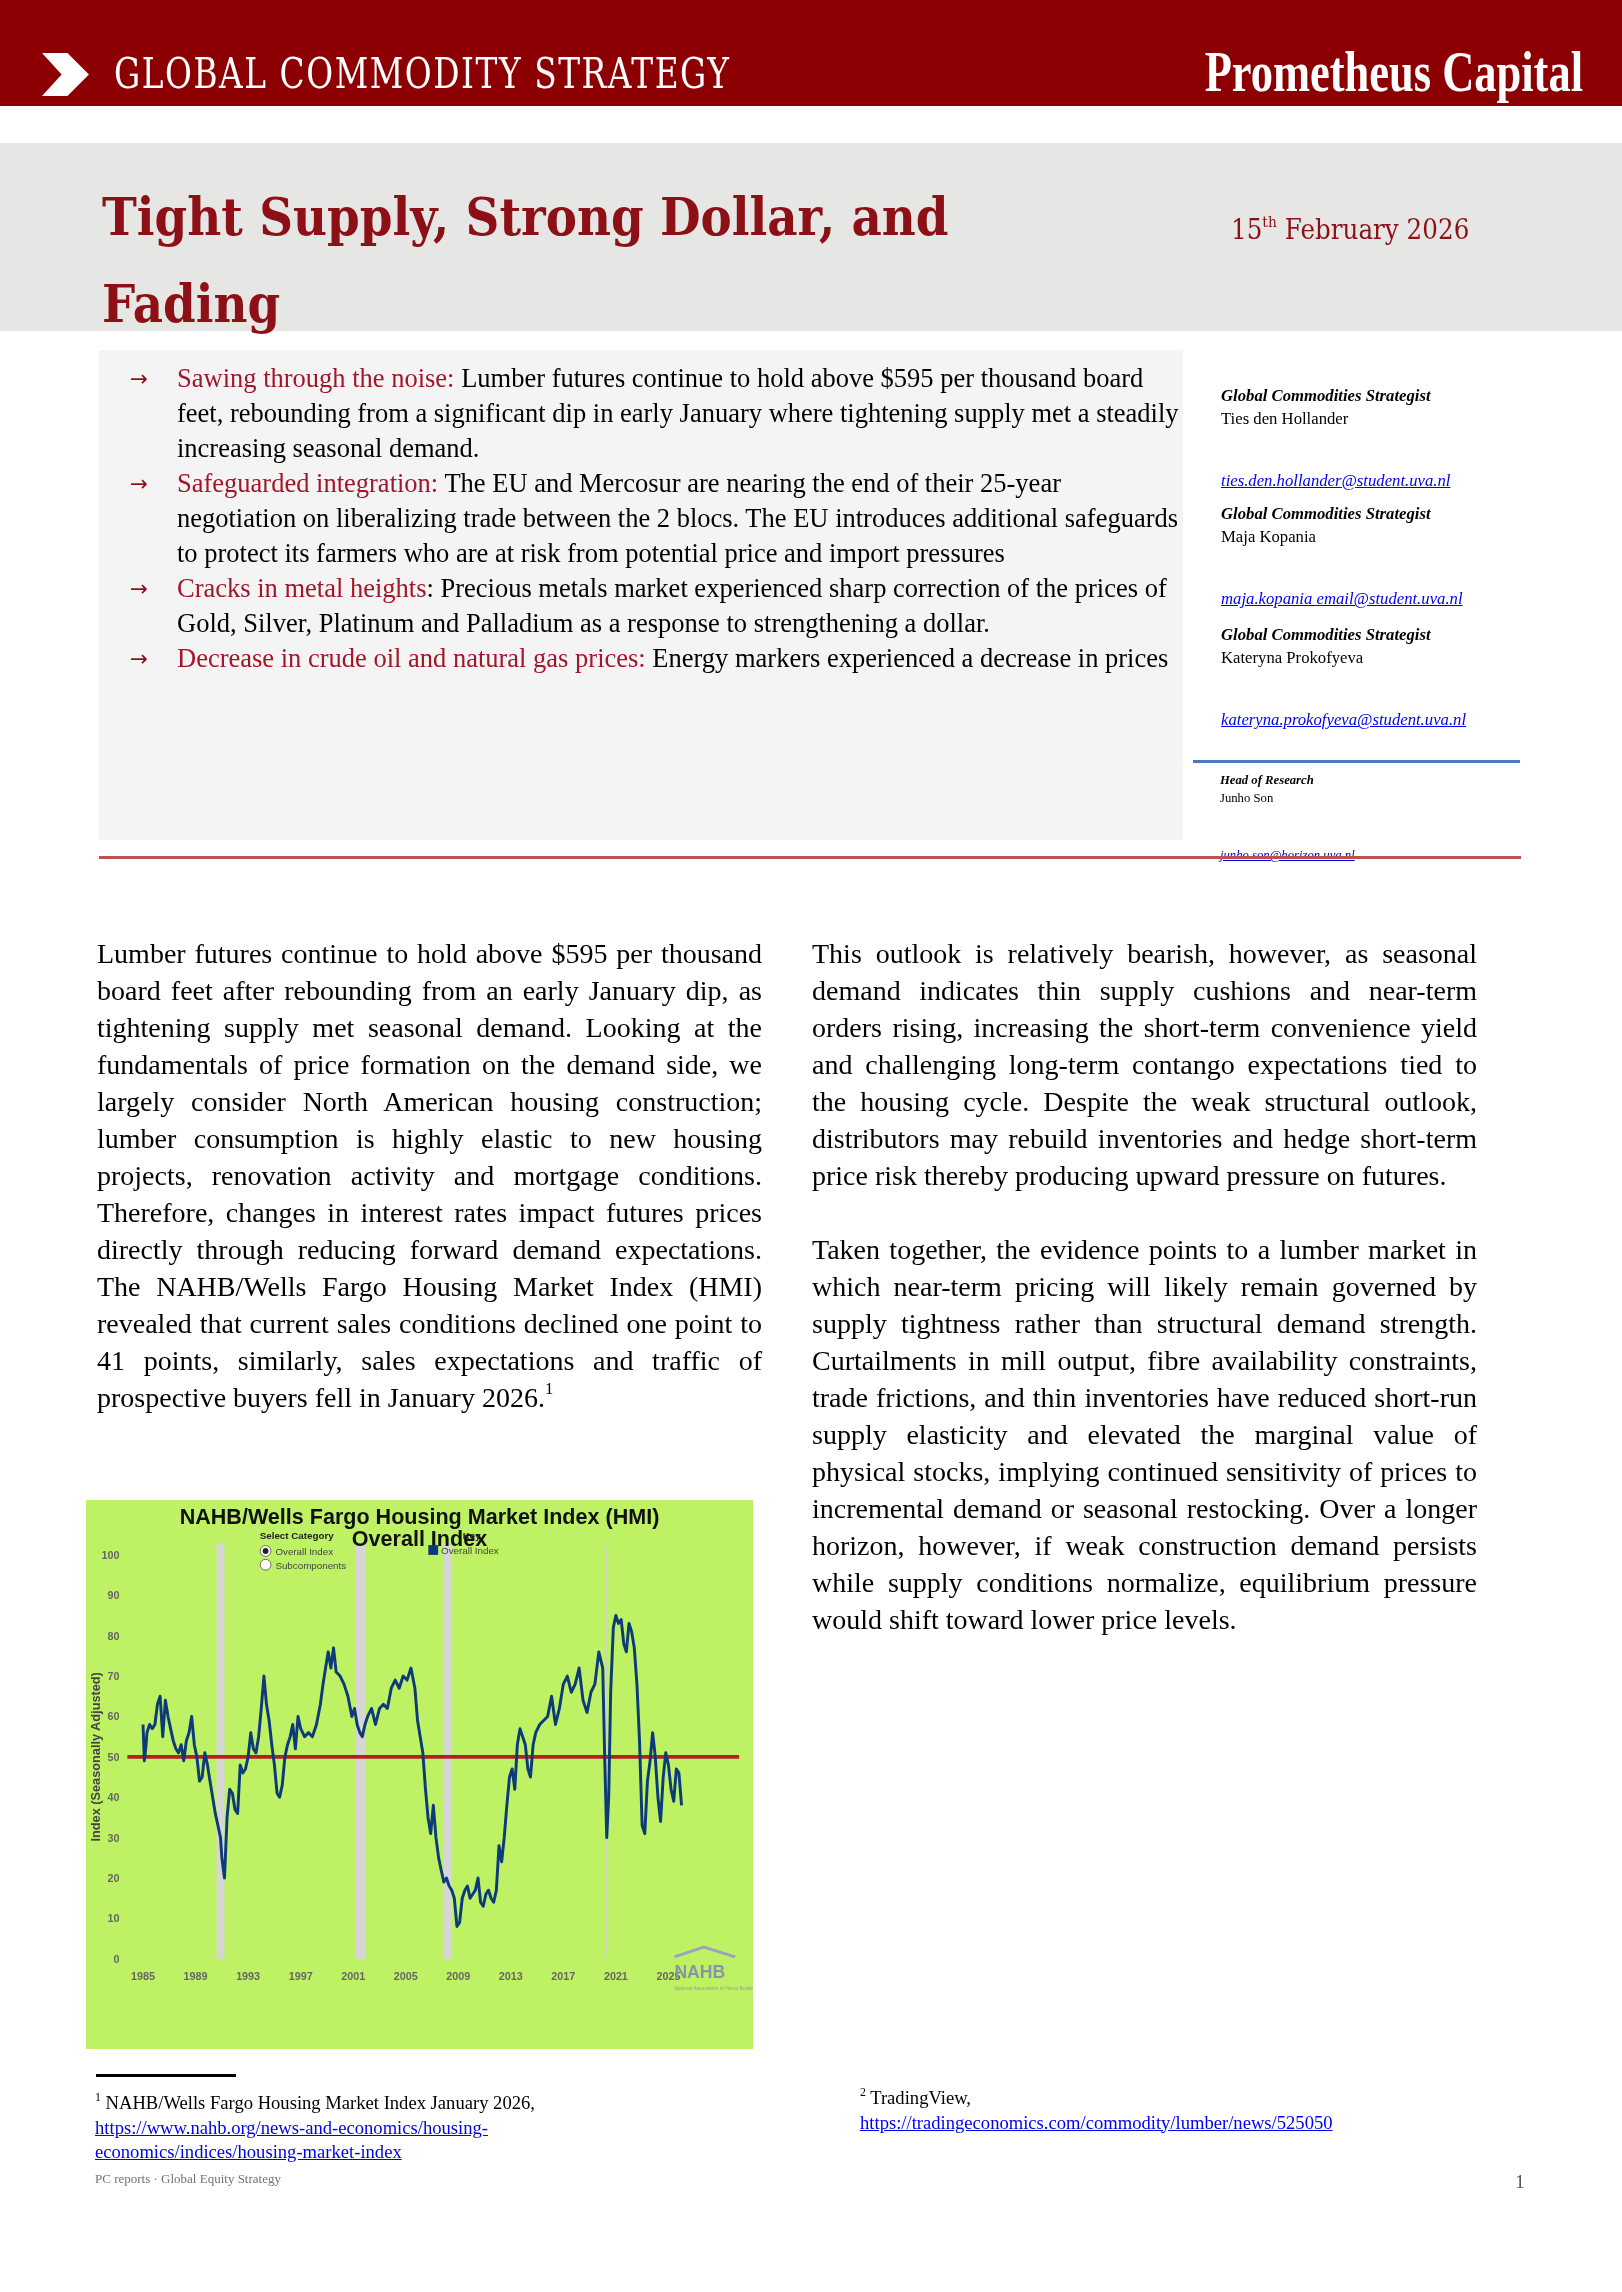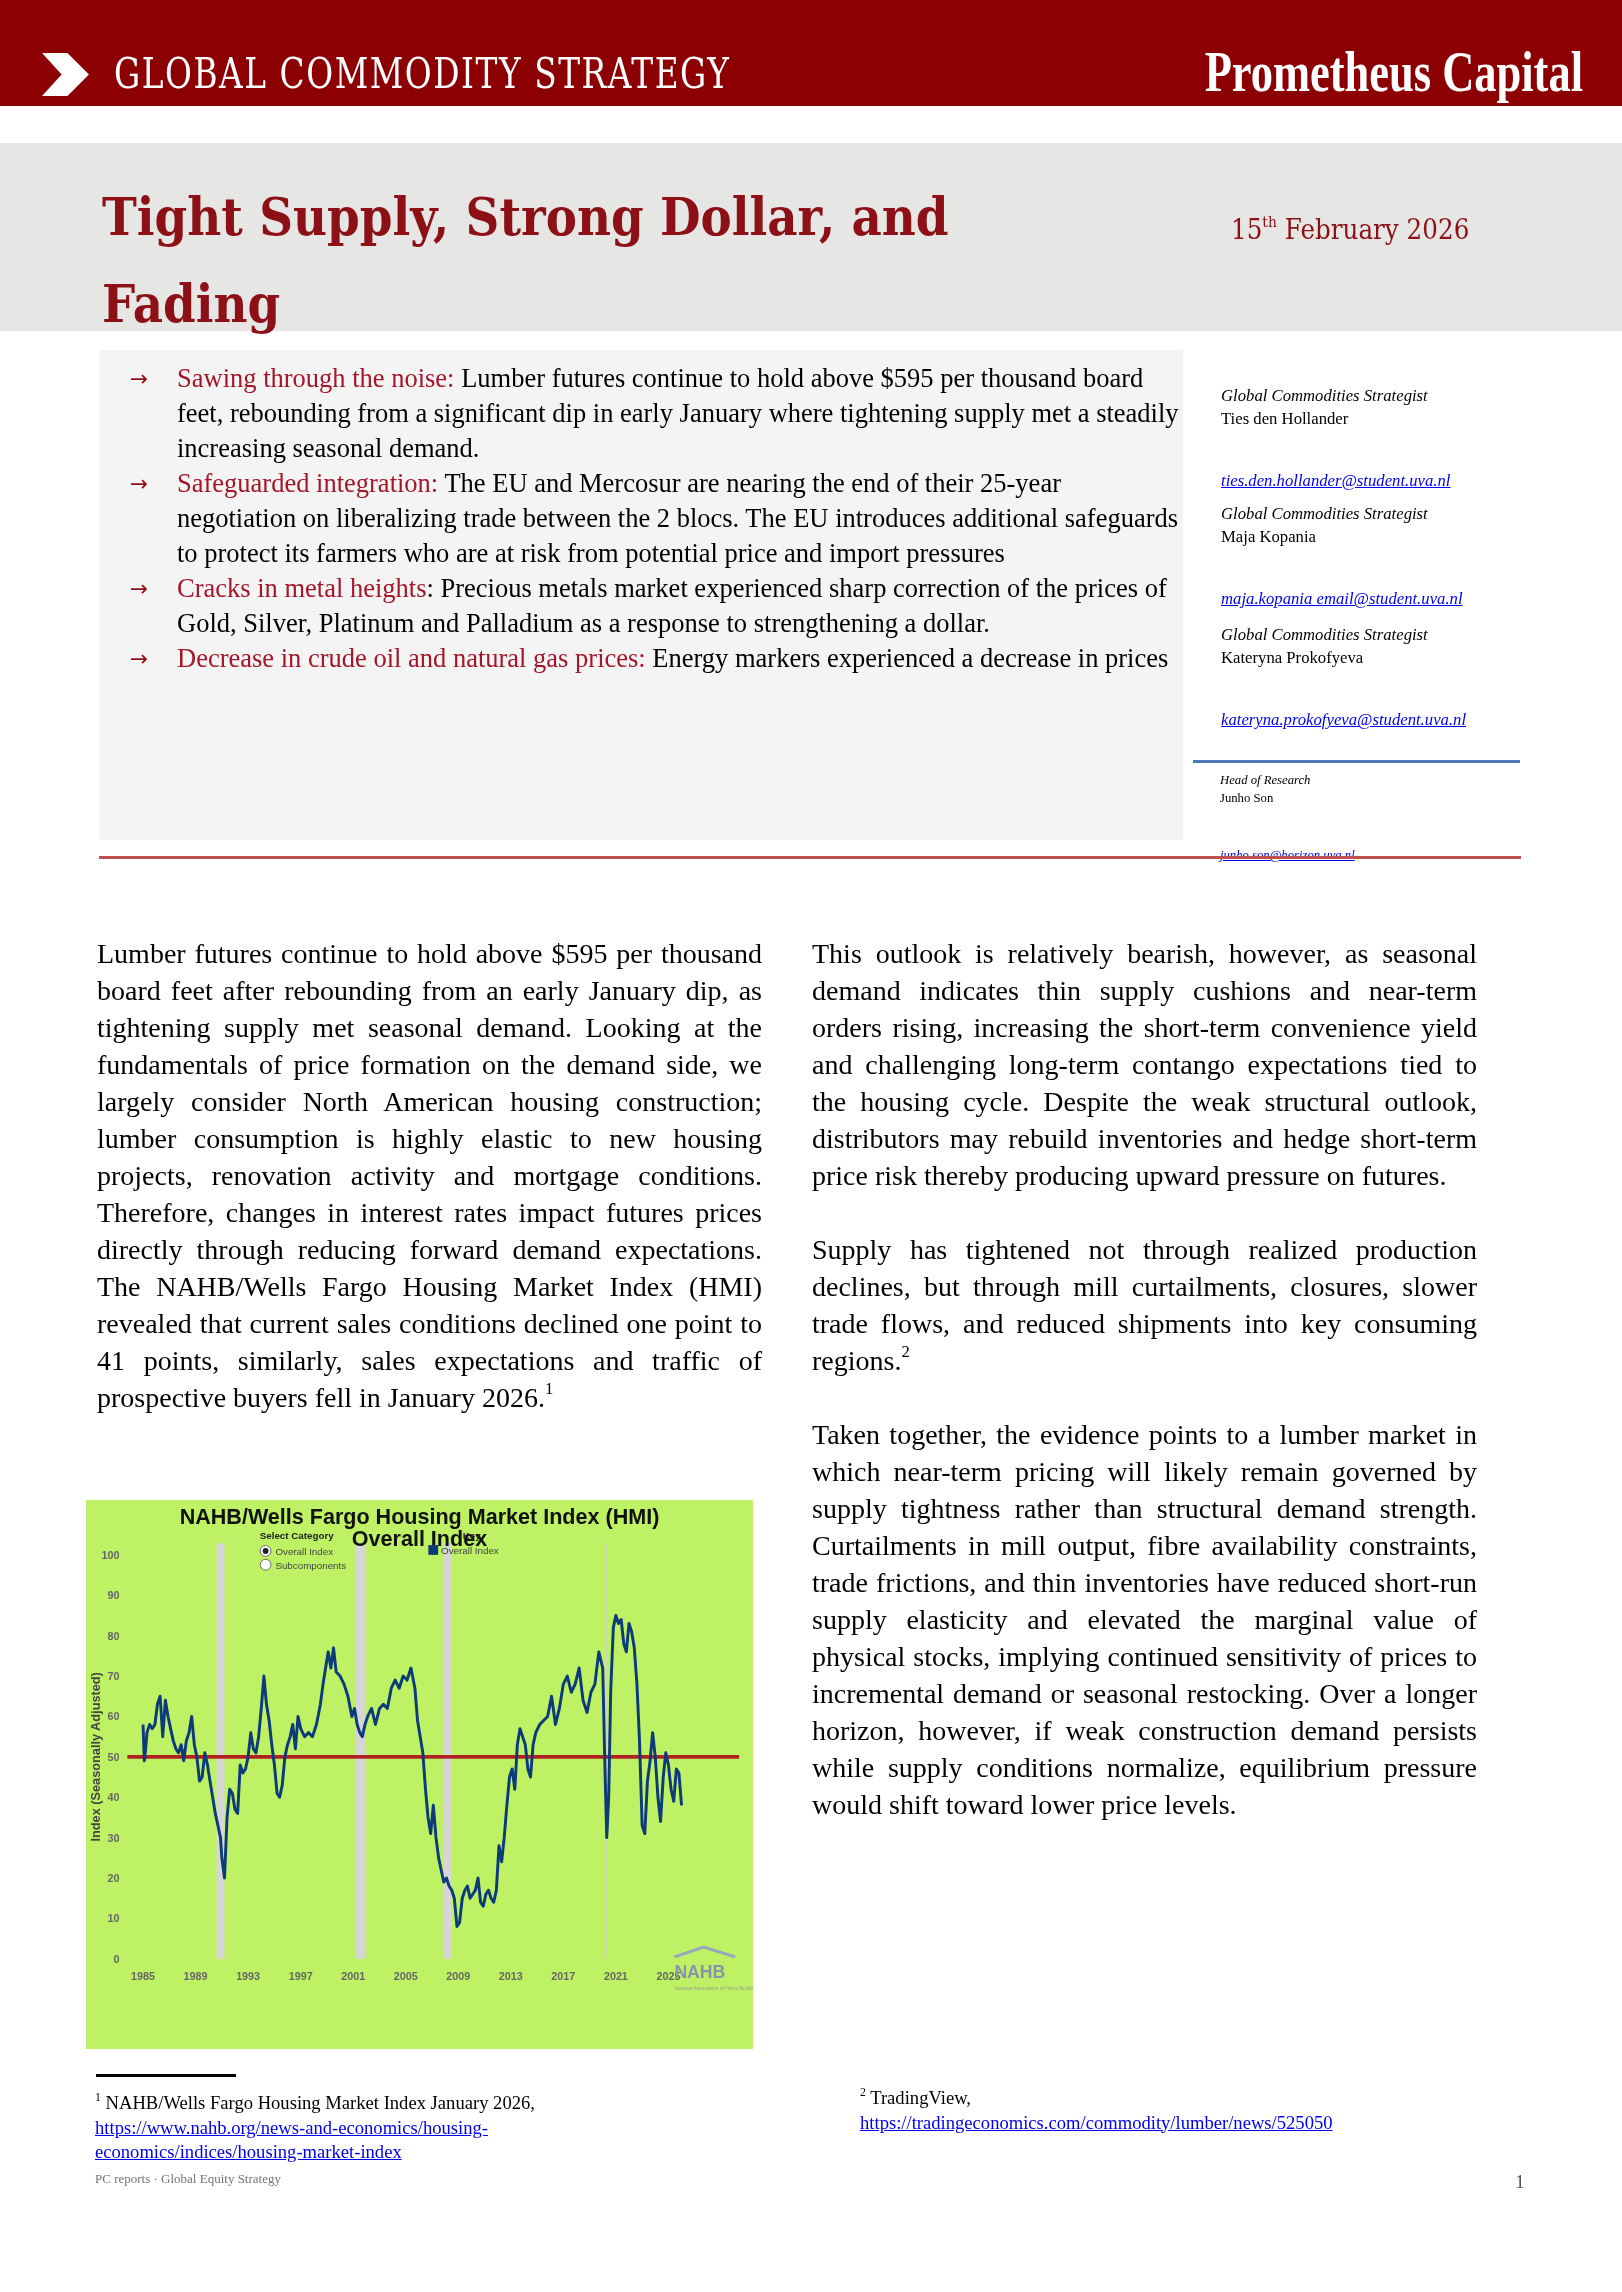--- a/index.html
+++ b/index.html
@@ -18,21 +18,21 @@
 
   .summary-box { position: absolute; left: 99px; top: 350px; width: 1084px; height: 490px; background: #f4f4f4; }
   .bullets { position: absolute; left: 122px; top: 361px; width: 1059px; font-size: 26.5px; line-height: 35px; }
   .bullet { position: relative; padding-left: 55px; }
   .bullet .arrow { position: absolute; left: 7.8px; top: 0; color: #8c1016; font-family: "DejaVu Sans", sans-serif; font-size: 21.6px; }
   .bullet .lead { color: #a3162a; }
 
   .authors { position: absolute; left: 1221px; top: 385px; width: 333px; font-size: 16.7px; line-height: 22.5px; }
   .author-block { margin-bottom: 10.8px; }
   .author-block.gap { margin-top: 13.7px; }
-  .a-role { font-weight: normal; font-style: italic; }
+  .a-role { font-weight: bold; font-style: italic; }
   .a-email { color: #0000ee; font-style: italic; text-decoration: underline; margin-top: 40px; }
   .head-line { position: absolute; left: 1193px; top: 760px; width: 327px; height: 2.9px; background: #4a7ab8; }
   .head { position: absolute; left: 1220px; top: 772px; font-size: 12.7px; line-height: 17.6px; }
   .head .a-email { font-size: 12.7px; }
   .red-rule { position: absolute; left: 99px; top: 856px; width: 1422px; height: 2.9px; background: #c0504d; }
 
   .col { position: absolute; font-size: 28px; line-height: 37px; text-align: justify; }
   .col-left { left: 97px; top: 935px; width: 665px; }
   .col-right { left: 812px; top: 935px; width: 665px; }
   .col p { margin-bottom: 37px; }
@@ -172,21 +172,20 @@
     <g id="nahb-logo">
       <polyline points="600,466 630,456 662,466" fill="none" stroke="#9aa4bd" stroke-width="3"></polyline>
       <text x="600" y="488" font-size="18" font-weight="bold" fill="#8a93ad">NAHB</text>
       <text x="600" y="500" font-size="5" fill="#999">National Association of Home Builders</text>
     </g>
   </svg>
 </div>
 
 <div class="col col-right">
   <p>This outlook is relatively bearish, however, as seasonal demand indicates thin supply cushions and near-term orders rising, increasing the short-term convenience yield and challenging long-term contango expectations tied to the housing cycle. Despite the weak structural outlook, distributors may rebuild inventories and hedge short-term price risk thereby producing upward pressure on futures.</p>
-  <p><span>Supply has tightened not through realized production declines, but through mill curtailments, closures, slower trade flows, and reduced shipments into key consuming regions.</span><sup>2</sup></p>
   <p>Taken together, the evidence points to a lumber market in which near-term pricing will likely remain governed by supply tightness rather than structural demand strength. Curtailments in mill output, fibre availability constraints, trade frictions, and thin inventories have reduced short-run supply elasticity and elevated the marginal value of physical stocks, implying continued sensitivity of prices to incremental demand or seasonal restocking. Over a longer horizon, however, if weak construction demand persists while supply conditions normalize, equilibrium pressure would shift toward lower price levels.</p>
 </div>
 
 <div class="fn-rule"></div>
 <div class="fn fn1">
   <sup>1</sup><span> NAHB/Wells Fargo Housing Market Index January 2026,</span><br>
   <span class="link">https://www.nahb.org/news-and-economics/housing-</span><br>
   <span class="link">economics/indices/housing-market-index</span>
 </div>
 <div class="fn fn2">

